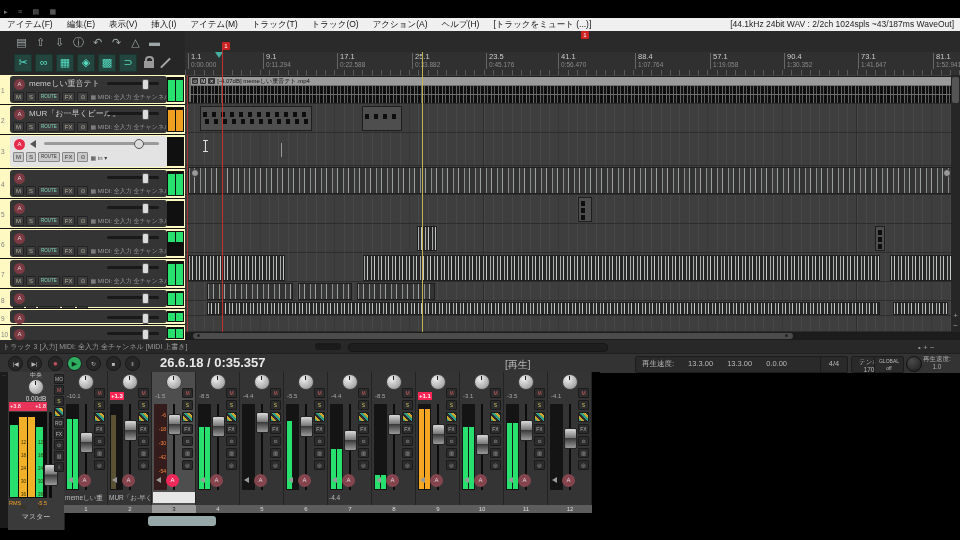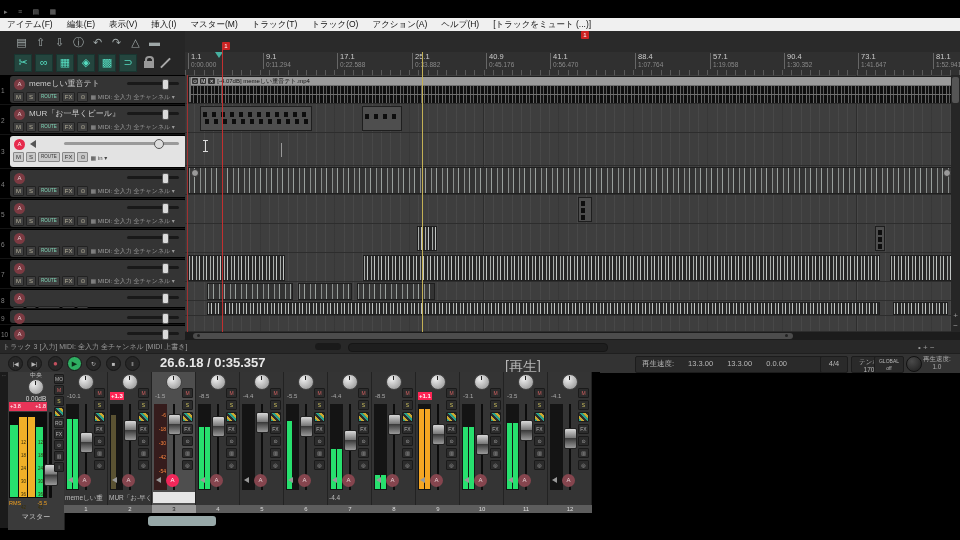--- a/index.html
+++ b/index.html
@@ -32,21 +32,21 @@
   #ruler{left:185px;top:52px;width:775px;height:23px;background:#303030;border-bottom:1px solid #151515;}
   #ruler::after{content:"";position:absolute;left:0;bottom:0;width:775px;height:5px;
      background:repeating-linear-gradient(90deg,#5a5a5a 0 1px,transparent 1px 9.33px);}
   .rmark{position:absolute;top:1px;border-left:1px solid #666;padding-left:2px;}
   .rmark .bar{font-size:7.5px;color:#ccc;line-height:8px;}
   .rmark .time{font-size:6.5px;color:#8a8a8a;line-height:8px;}
   .cursortri{position:absolute;width:0;height:0;border-left:4px solid transparent;
      border-right:4px solid transparent;border-top:6px solid #46b0a0;}
   
   #tcp{left:0;top:75px;width:185px;height:257px;background:#1d1d1d;}
-  .trow{position:relative;width:185px;overflow:hidden;border-bottom:1px solid #141414;background:#000000;padding-left:20px;}
+  .trow{position:relative;width:185px;overflow:hidden;border-bottom:1px solid #141414;background:#fef9c3;}
   .tnum{position:absolute;left:1px;top:40%;font-size:6.5px;color:#808080;}
   .tpanel{position:absolute;left:10px;top:1px;right:18px;bottom:1px;background:#343434;border-radius:3px;}
   .trow.sel .tpanel{background:#e3e3e3;}
   .arm{position:absolute;left:4px;top:3px;width:11px;height:11px;border-radius:50%;
        background:#7c3a42;color:#e8cfd2;font-size:6px;line-height:11px;text-align:center;}
   .trow.sel .arm{background:#e62a4c;color:#fff;}
   .tname{position:absolute;left:19px;top:3px;width:90px;height:10px;font-size:8px;
          line-height:10px;color:#ccc;white-space:nowrap;overflow:hidden;}
   .trow.sel .tname{color:#111;}
   .tslider{position:absolute;right:8px;top:6px;width:52px;height:3px;background:#191919;border-radius:2px;}
@@ -104,21 +104,21 @@
   #statusrow{left:0;top:340px;width:960px;height:13px;background:#282828;font-size:7px;line-height:13px;color:#9a9a9a;}
   #statusrow .stxt{position:absolute;left:3px;top:0;white-space:nowrap;}
   #statusrow .pill{position:absolute;left:315px;top:3px;width:26px;height:7px;background:#1a1a1a;border-radius:4px;}
   #statusrow .groove{position:absolute;left:348px;top:3px;width:258px;height:7px;background:#1e1e1e;border-radius:4px;border:1px solid #161616;}
   #transport{left:0;top:353px;width:960px;height:19px;background:#333;border-top:1px solid #1f1f1f;}
   .tbtn{position:absolute;top:2px;width:15px;height:15px;border-radius:50%;background:#272727;
         border:1px solid #171717;color:#b8b8b8;font-size:6px;line-height:14px;text-align:center;box-sizing:border-box;}
   .tbtn.rec{color:#c4505e;font-size:8px;}
   .tbtn.play{background:#2fae62;color:#0c2d18;font-size:7px;}
   #ttime{position:absolute;left:160px;top:1px;font-size:13px;font-weight:bold;color:#e8e8e8;}
-  #tstate{position:absolute;left:505px;top:4px;font-size:14px;color:#b5b5b5;}
+  #tstate{position:absolute;left:505px;top:4px;font-size:10px;color:#b5b5b5;}
   .tpanel2{position:absolute;top:2px;background:#2a2a2a;border:1px solid #1c1c1c;border-radius:2px;
            color:#b8b8b8;font-size:7.5px;line-height:14px;text-align:center;}
   #selbox{left:635px;width:180px;height:15px;display:flex;gap:14px;padding:0 6px;}
   #selbox span{white-space:nowrap;}
   #tempobox div{line-height:7px;font-size:6.5px;padding-top:1px;}
   #rateknob{position:absolute;left:906px;top:2px;width:14px;height:14px;border-radius:50%;
             background:radial-gradient(circle at 35% 30%,#4a4a4a,#1c1c1c);border:1px solid #111;}
   #ratelbl{position:absolute;left:923px;top:1px;font-size:6.5px;line-height:8px;color:#aaa;text-align:center;}
   #rincdec{position:absolute;left:918px;top:-11px;font-size:8px;color:#999;}
   
@@ -186,27 +186,28 @@
     <span class="tico">≡</span>
     <span class="tico">▤</span>
     <span class="tico">▦</span>
   </div>
 
   <div class="abs" id="menubar">
     <span class="mi">アイテム(F)</span>
     <span class="mi">編集(E)</span>
     <span class="mi">表示(V)</span>
     <span class="mi">挿入(I)</span>
-    <span class="mi">マスター(M)</span>
+    <span class="mi">アイテム(M)</span>
     <span class="mi">トラック(T)</span>
     <span class="mi">トラック(O)</span>
     <span class="mi">アクション(A)</span>
     <span class="mi">ヘルプ(H)</span>
     <span class="mi">[トラックをミュート (...)]</span>
     <span class="spacer"></span>
+    <span class="astat">[44.1kHz 24bit WAV : 2/2ch 1024spls ~43/187ms WaveOut]</span>
   </div>
 
   <div class="abs" id="toolbar">
     <div class="r1">
       <span class="tb">▤</span>
       <span class="tb">⇧</span>
       <span class="tb">⇩</span>
       <span class="tb">ⓘ</span>
       <span class="tb">↶</span>
       <span class="tb">↷</span>
@@ -246,25 +247,25 @@
         <div class="bar">17.1</div>
         <div class="time">0:22.588</div>
       </div>
 
       <div class="rmark" style="left: 227px;">
         <div class="bar">25.1</div>
         <div class="time">0:33.882</div>
       </div>
 
       <div class="rmark" style="left: 301px;">
-        <div class="bar">40.9</div>
+        <div class="bar">23.5</div>
         <div class="time">0:45.176</div>
       </div>
 
-      <div class="rmark" style="left: 365px;">
+      <div class="rmark" style="left: 373px;">
         <div class="bar">41.1</div>
         <div class="time">0:56.470</div>
       </div>
 
       <div class="rmark" style="left: 450px;">
         <div class="bar">88.4</div>
         <div class="time">1:07.764</div>
       </div>
 
       <div class="rmark" style="left: 525px;">

